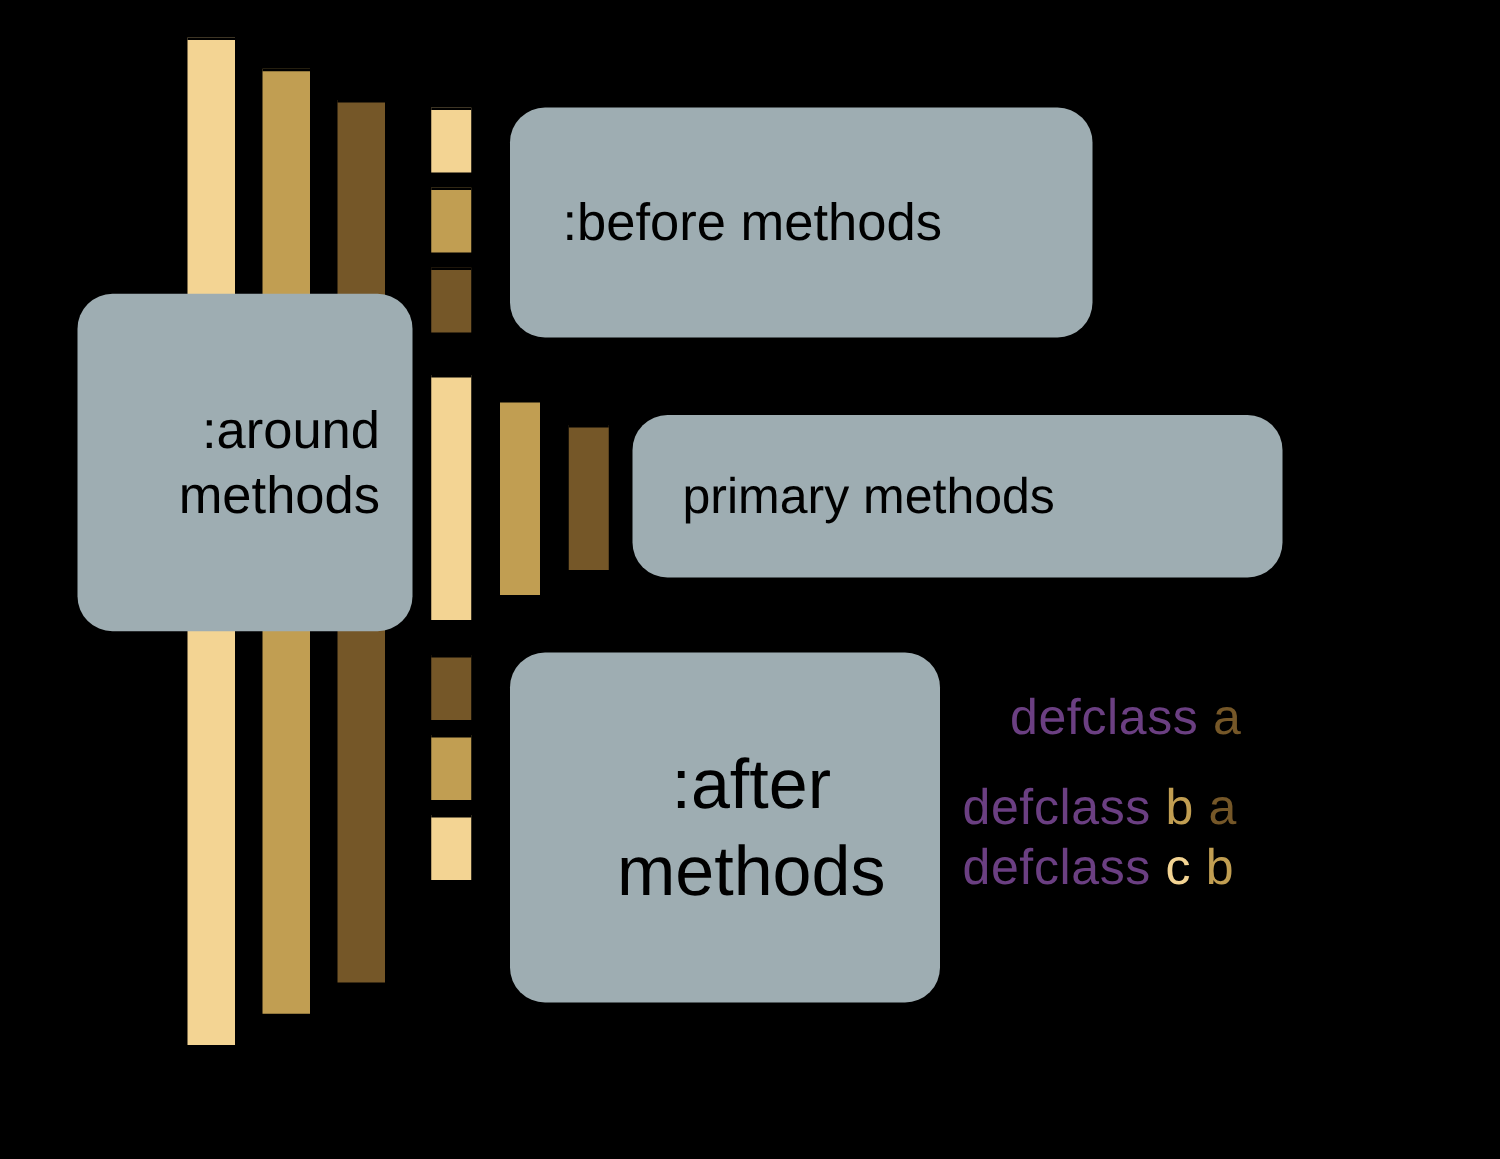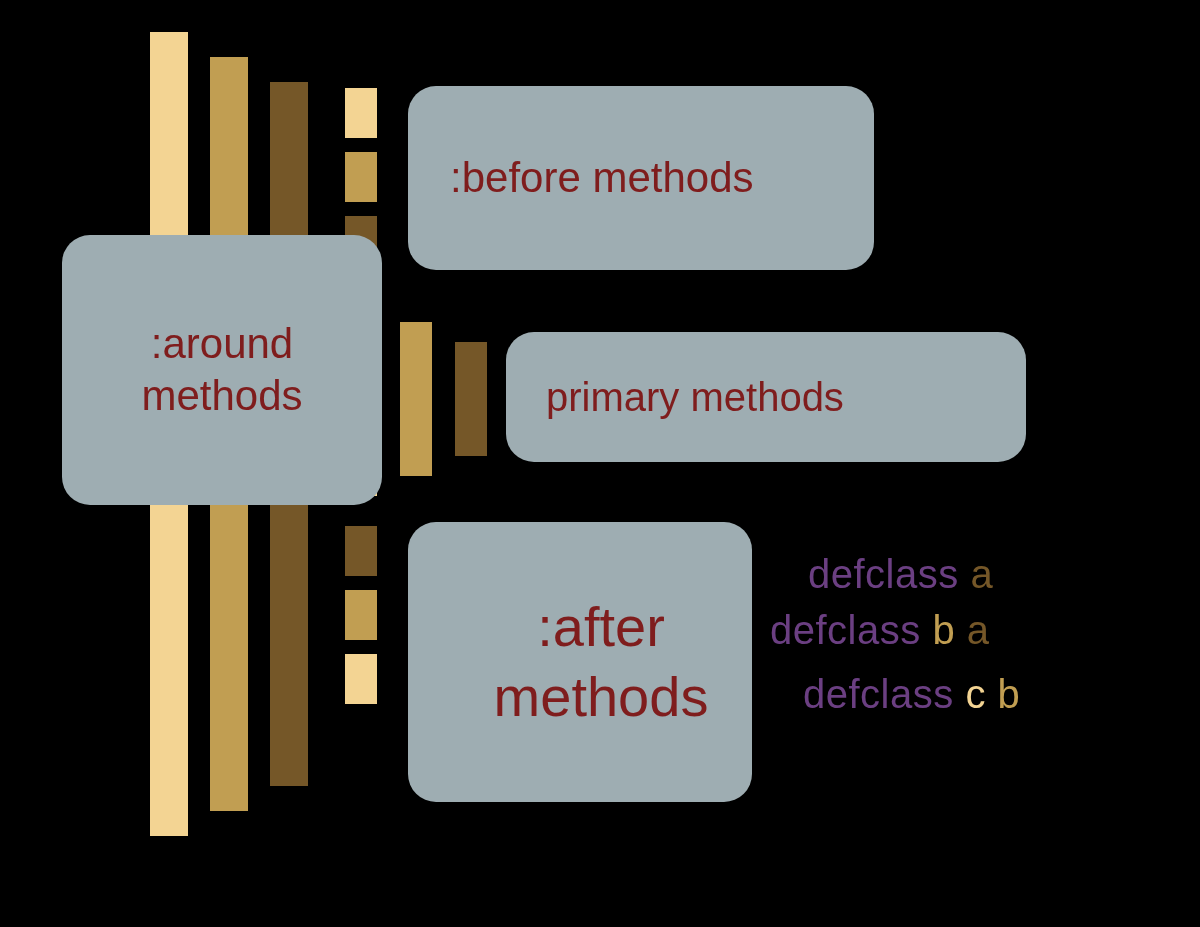--- a/index.html
+++ b/index.html
@@ -10,37 +10,37 @@
     height: 927px;
     position: relative;
     font-family: "Helvetica Neue", Helvetica, Arial, sans-serif;
     font-weight: 300;
   }
   .bar { position: absolute; border-top: 2px solid #000; }
   .label-box {
     position: absolute;
     background: #9eadb2;
     border-radius: 28px;
-    color: #7f1d1d;
+    color: #000000;
     display: flex;
     align-items: center;
     text-align: center;
     line-height: 1.25;
   }
   .defclass {
     position: absolute;
     font-size: 40px;
     letter-spacing: 0.5px;
     white-space: nowrap;
   }
   .defclass .kw { color: #6b3f82; }
   .defclass .a  { color: #755728; font-weight: 400; }
   .defclass .b  { color: #c19e52; font-weight: 400; }
   .defclass .c  { color: #f3d493; font-weight: 400; }
-  #around   { left: 62px;  top: 235px; width: 320px; height: 270px; font-size: 42px; padding: 0 26px; }
+  #around   { left: 62px;  top: 235px; width: 268px; height: 270px; font-size: 42px; padding: 0 26px; text-align: right; }
   #before   { left: 408px; top: 86px;  width: 466px; height: 184px; font-size: 42px; padding-left: 42px; }
   #primary  { left: 506px; top: 332px; width: 520px; height: 130px; font-size: 40px; padding-left: 40px; }
   #after    { left: 408px; top: 522px; width: 344px; height: 280px; font-size: 56px; padding-left: 42px; }
 </style>
 </head>
 <body>
 
 <div class="bar" style="left: 150px; top: 30px; width: 38px; height: 806px; background: rgb(243, 212, 147);"></div>
 <div class="bar" style="left: 210px; top: 55px; width: 38px; height: 756px; background: rgb(193, 158, 82);"></div>
 <div class="bar" style="left: 270px; top: 80px; width: 38px; height: 706px; background: rgb(117, 87, 40);"></div>
@@ -68,26 +68,26 @@
 </div>
 <div id="after" class="label-box">
   <span>:after methods</span>
 </div>
 
 <div class="defclass" style="left:808px; top:552px;">
   <span class="kw">defclass</span>
   <span> </span>
   <span class="a">a</span>
 </div>
-<div class="defclass" style="left:770px; top:608px;">
+<div class="defclass" style="left:770px; top:624px;">
   <span class="kw">defclass</span>
   <span> </span>
   <span class="b">b</span>
   <span>  </span>
   <span class="a">a</span>
 </div>
-<div class="defclass" style="left:770px; top:672px;margin-left:33px;">
+<div class="defclass" style="left:770px; top:672px;">
   <span class="kw">defclass</span>
   <span> </span>
   <span class="c">c</span>
   <span>  </span>
   <span class="b">b</span>
 </div>
 
 </body></html>

